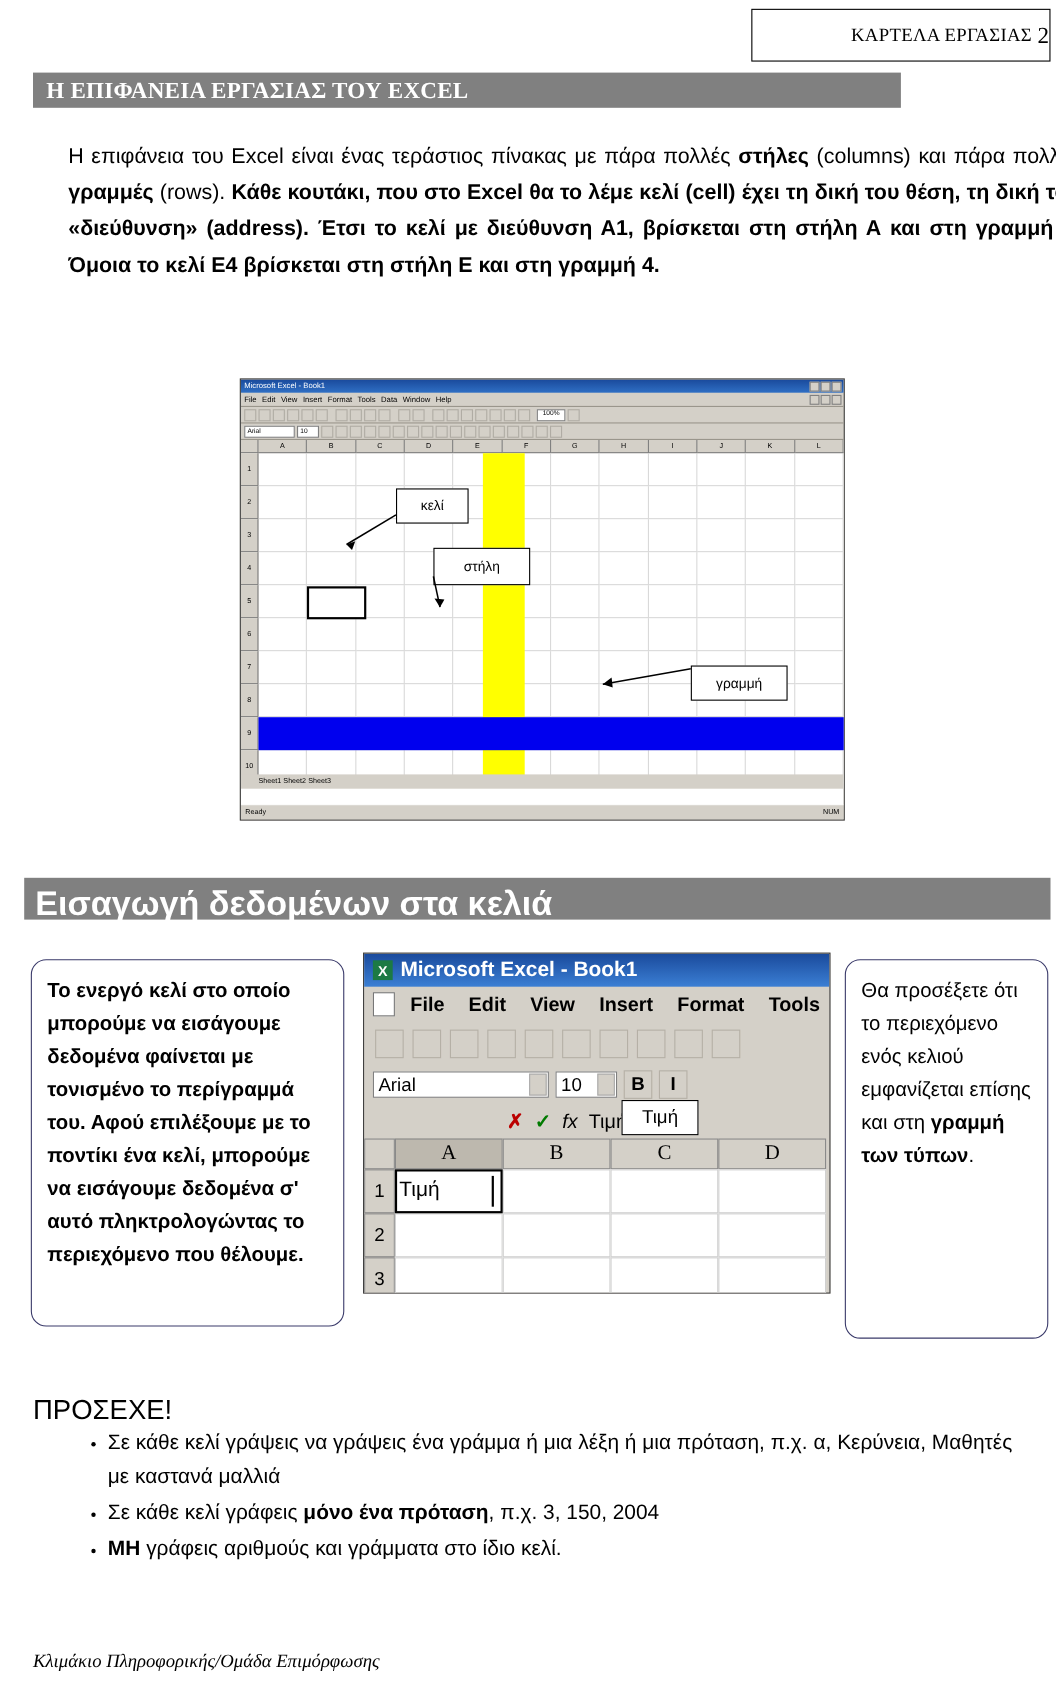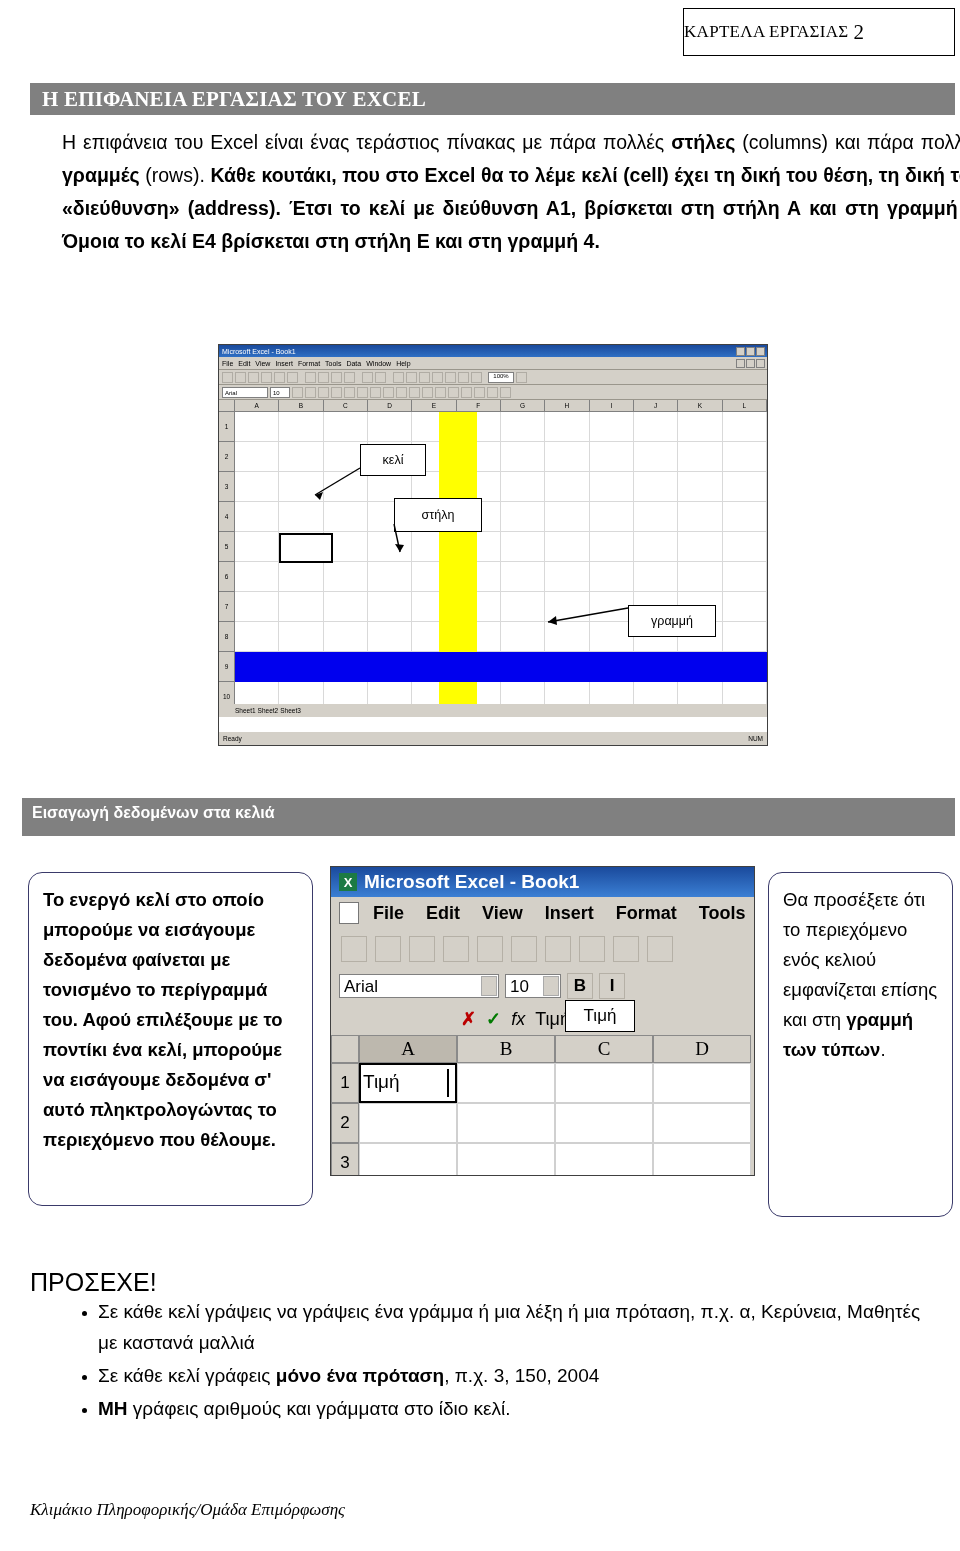--- a/index.html
+++ b/index.html
@@ -17,51 +17,51 @@
   
   .sheet-badge {
     position: absolute;
     left: 683px;
     top: 8px;
     width: 272px;
     height: 48px;
     border: 1px solid #000;
     display: flex;
     align-items: center;
-    justify-content: flex-start;
+    justify-content: flex-end;
     font-family: "Liberation Serif", serif;
     font-size: 17px;
     letter-spacing: .3px;
   }
   .sheet-badge .num { font-size: 21px; padding-left: 5px; }
 
   
   .title-bar {
     position: absolute;
     background: #808080;
     color: #ffffff;
   }
   .title-bar .txt {
     font-family: "Liberation Serif", serif;
     font-weight: bold;
     white-space: nowrap;
   }
   #title1 {
-    left: 30px; top: 83px; width: 925px; height: 32px;
+    left: 30px; top: 66px; width: 789px; height: 32px;
   }
   #title1 .txt {
     position: absolute; left: 12px; top: 4px;
     font-size: 21px; letter-spacing: .2px;
   }
   #title2 {
     left: 22px; top: 798px; width: 933px; height: 38px;
   }
   #title2 .txt {
     position: absolute; left: 10px; top: 6px;
-    font-size: 16px;
+    font-size: 31px;
     font-family: "Liberation Sans", sans-serif;
   }
 
   
   .intro {
     position: absolute;
     left: 36px; top: 126px; width: 920px;
     font-size: 19.5px;
     line-height: 33px;
     text-align: justify;

